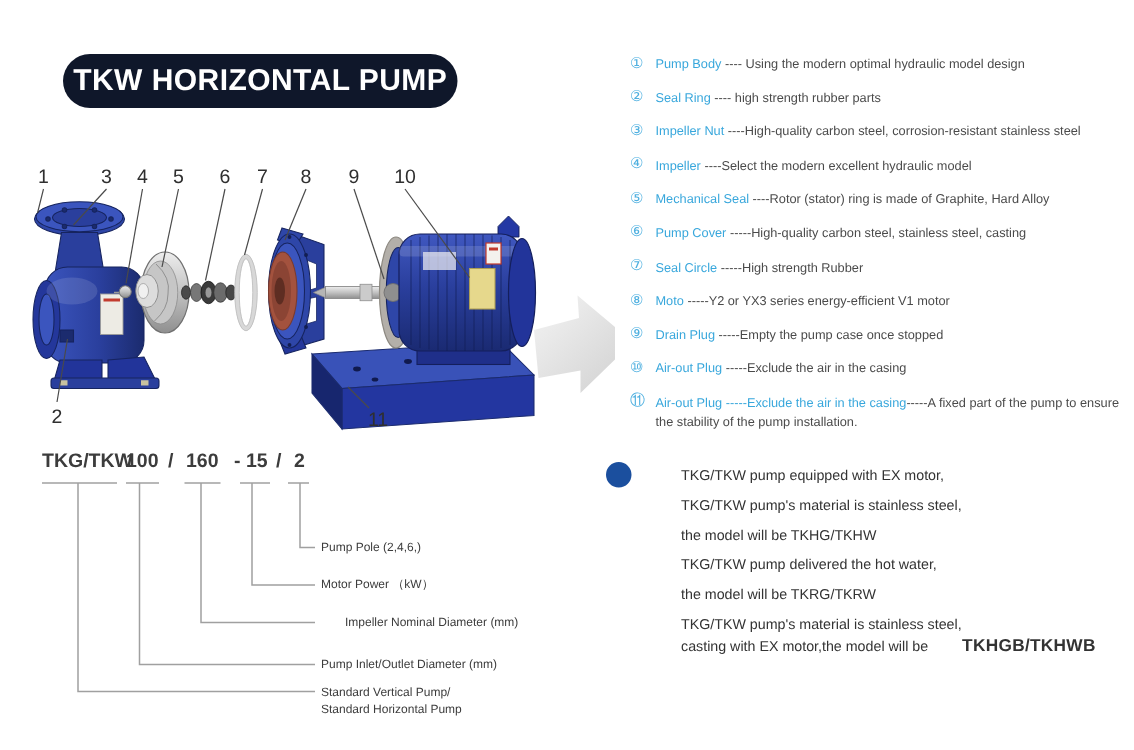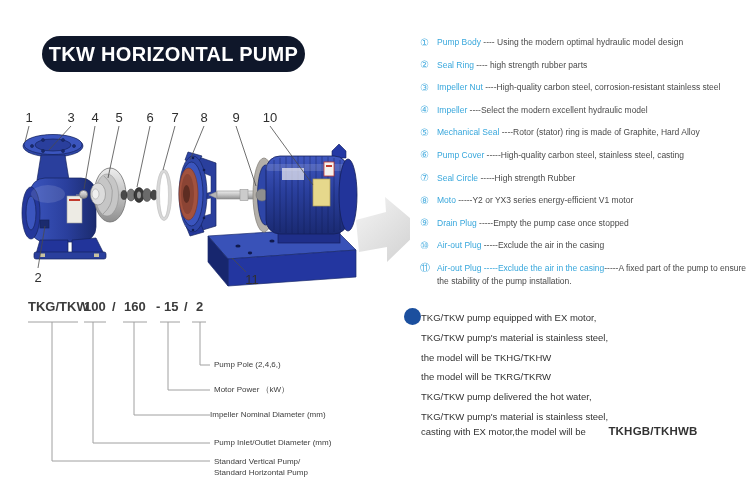--- a/index.html
+++ b/index.html
@@ -38,21 +38,21 @@
     position:absolute;font-size:8px;line-height:11px;color:#3C3C3C;white-space:pre-line;
   }
   .lines-svg{position:absolute;left:0;top:0;pointer-events:none;}
 
   
   .bullet-dot{
     position:absolute;left:404px;top:308px;width:17px;height:17px;
     border-radius:50%;background:#1B4F9E;
   }
   .variants{position:absolute;left:421px;top:311px;width:332px;}
-  .variant-line{font-size:9.5px;line-height:13px;color:#333;margin-bottom:6.8px;white-space:nowrap;}
+  .variant-line{font-size:9.5px;line-height:13px;color:#333;margin-bottom:6.8px;white-space:nowrap;padding-left:33px;}
   .variant-line .vbold{font-weight:bold;font-size:11.5px;letter-spacing:.2px;margin-left:20px;}
 </style>
 </head>
 <body>
 
 <div class="banner">
   <span class="banner-text">TKW HORIZONTAL PUMP</span>
 </div>
 
 <svg class="diagram-svg" width="400" height="192" viewBox="0 0 400 192">
@@ -253,28 +253,28 @@
       <path d="M200,322 V365 H210"></path>
       <path d="M168,322 V390 H210"></path>
       <path d="M134,322 V415 H210"></path>
       <path d="M93,322 V443 H210"></path>
       <path d="M52,322 V461 H210"></path>
     </g>
   </svg>
 
   <span class="callout-label" style="left:214px;top:359px">Pump Pole (2,4,6,)</span>
   <span class="callout-label" style="left:214px;top:384px">Motor Power （kW）</span>
-  <span class="callout-label" style="left:210px;top:409px">Impeller Nominal Diameter (mm)</span>
+  <span class="callout-label" style="left:230px;top:409px">Impeller Nominal Diameter (mm)</span>
   <span class="callout-label" style="left:214px;top:437px">Pump Inlet/Outlet Diameter (mm)</span>
   <span class="callout-label" style="left:214px;top:456px">Standard Vertical Pump/
 Standard Horizontal Pump</span>
 </div>
 
 <div class="bullet-dot"></div>
 <div class="variants">
   <div class="variant-line"><span>TKG/TKW pump equipped with EX motor,</span><span class="vbold"></span></div>
   <div class="variant-line"><span>TKG/TKW pump's material is stainless steel,</span><span class="vbold"></span></div>
   <div class="variant-line"><span>the model will be TKHG/TKHW</span><span class="vbold"></span></div>
+  <div class="variant-line"><span>TKG/TKW pump delivered the hot water,</span><span class="vbold"></span></div>
   <div class="variant-line"><span>the model will be TKRG/TKRW</span><span class="vbold"></span></div>
-  <div class="variant-line"><span>TKG/TKW pump delivered the hot water,</span><span class="vbold"></span></div>
   <div class="variant-line" style="margin-bottom:2px"><span>TKG/TKW pump's material is stainless steel,</span><span class="vbold"></span></div>
   <div class="variant-line"><span>casting with EX motor,the model will be </span><span class="vbold">TKHGB/TKHWB</span></div>
 </div>
 
 </body></html>

